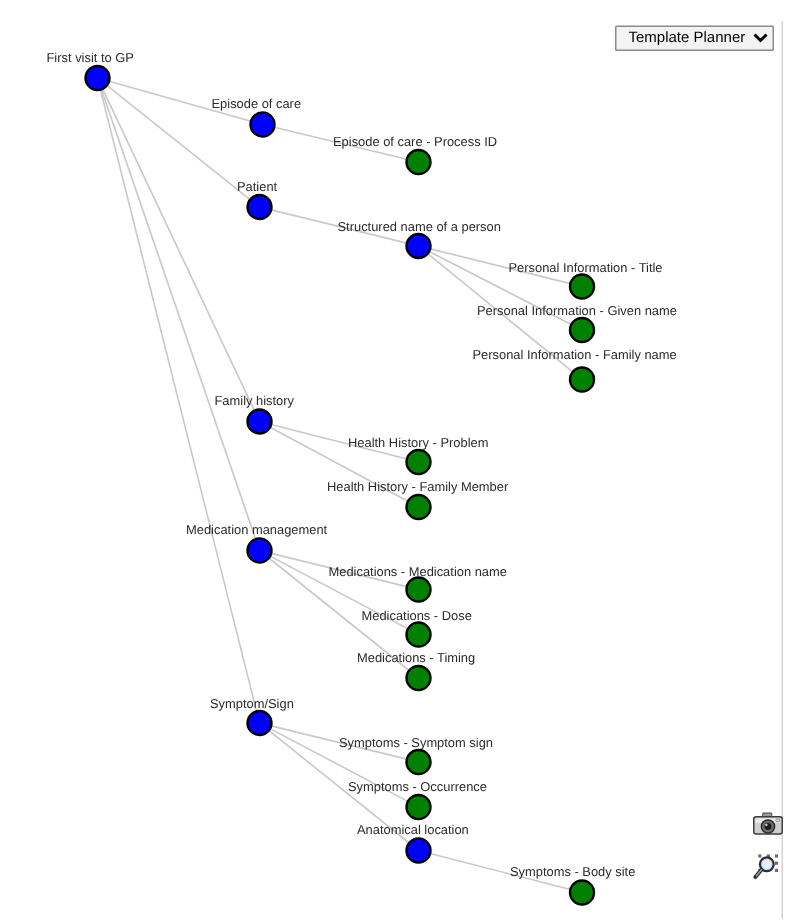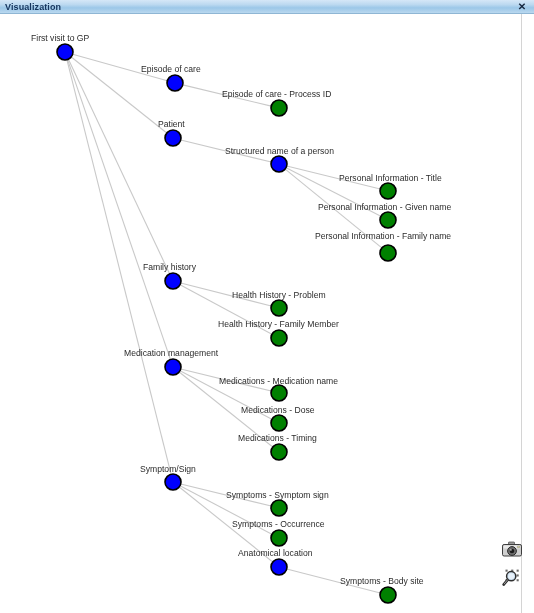--- a/index.html
+++ b/index.html
@@ -123,24 +123,20 @@
     z-index: 9;
   }
   #camera-icon-btn { right: 11px; top: 540px; }
   #zoom-icon-btn  { right: 11px; top: 568px; }
 </style>
 </head>
 <body>
 
 <div id="app">
 
-  <div id="titlebar">
-    <div id="titlebar-label">Visualization</div>
-    <div id="close-button">✕</div>
-  </div>
 
   <div id="canvas-area">
     <svg id="graph" viewBox="0 0 534 599" xmlns="http://www.w3.org/2000/svg">
       <g id="edges-layer">
           <line x1="72.70" y1="40.17" x2="167.30" y2="66.83" class="edge"></line>
           <line x1="71.26" y1="42.98" x2="166.74" y2="119.02" class="edge"></line>
           <line x1="68.41" y1="45.24" x2="169.59" y2="259.76" class="edge"></line>
           <line x1="67.59" y1="45.57" x2="170.41" y2="345.43" class="edge"></line>
           <line x1="66.95" y1="45.76" x2="171.05" y2="460.24" class="edge"></line>
           <line x1="182.78" y1="70.87" x2="271.22" y2="92.13" class="edge"></line>
@@ -239,20 +235,23 @@
             <text x="340" y="570" class="node-label" text-anchor="start">Symptoms - Body site</text>
             <circle cx="388" cy="581" r="8" class="node-circle" fill="#008000"></circle>
           </g>
         </g>
     </svg>
   </div>
 
   <div id="right-rule"></div>
   <div id="scroll-gutter"></div>
 
+  <div id="template-select-wrap">
+    <select id="template-select"><option value="Template Planner">Template Planner</option></select>
+  </div>
 
   <div class="tool-icon" id="camera-icon-btn">
     <svg viewBox="0 0 22 20" width="22" height="20" xmlns="http://www.w3.org/2000/svg">
       <rect x="7.5" y="2" width="6" height="2.6" rx="0.6" fill="#9a9a9a" stroke="#4b4b4b" stroke-width="0.7"></rect>
       <rect x="1.5" y="4.5" width="19" height="11.5" rx="1.6" fill="#cfcfcf" stroke="#3d3d3d" stroke-width="1"></rect>
       <rect x="2.6" y="5.6" width="16.8" height="3" rx="1" fill="#e9e9e9"></rect>
       <circle cx="11" cy="11" r="4.4" fill="#6e6e6e" stroke="#2b2b2b" stroke-width="1"></circle>
       <circle cx="11" cy="11" r="2.3" fill="#1c1c1c"></circle>
       <circle cx="9.9" cy="9.9" r="0.8" fill="#d7d7d7"></circle>
       <rect x="16.3" y="6.1" width="2.4" height="1.6" rx="0.4" fill="#f7f3b0" stroke="#6d6d6d" stroke-width="0.5"></rect>

